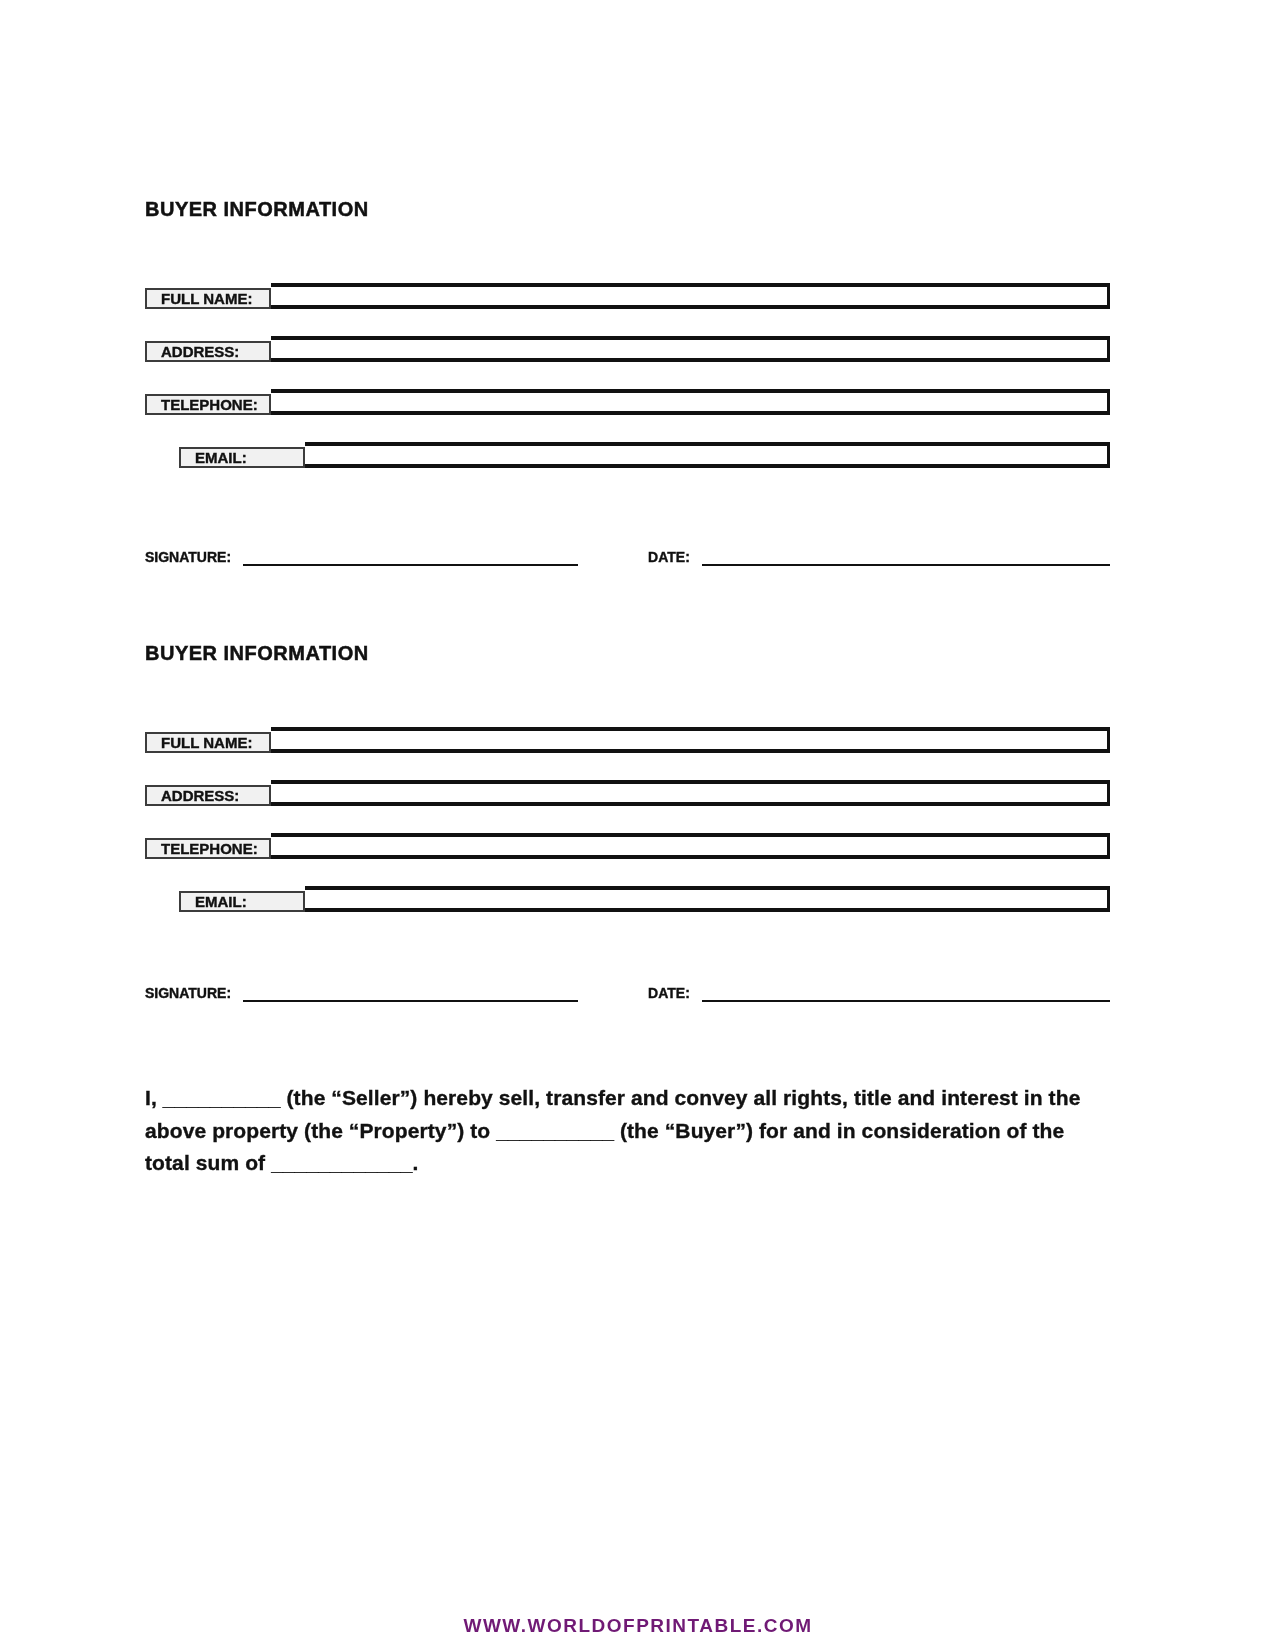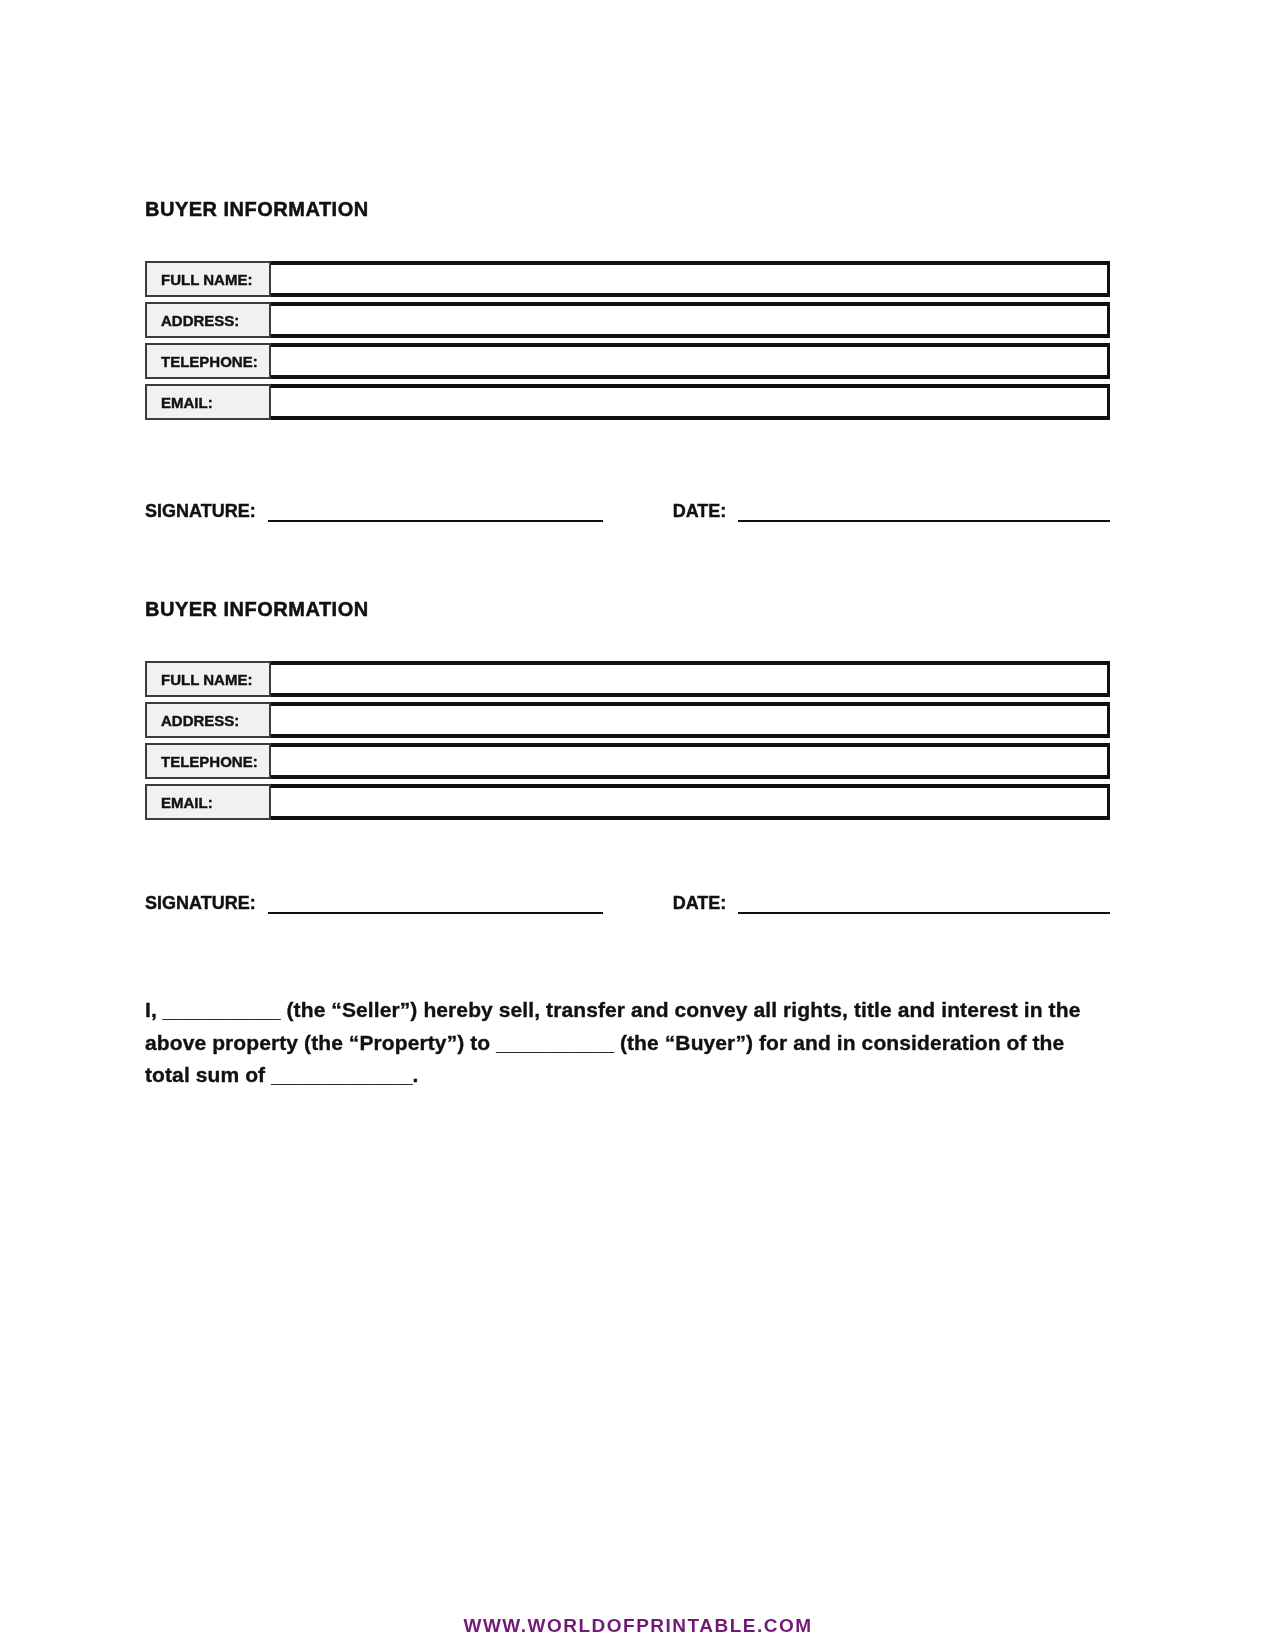--- a/index.html
+++ b/index.html
@@ -39,22 +39,22 @@
     letter-spacing: 0.5px;
     -webkit-text-stroke: 0.5px #111;
     margin: 0;
   }
   .seller-heading { margin-top: 98px; }
   .buyer-heading  { margin-top: 76px; }
   .property-heading { margin-top: 72px; }
 
   
   .info-table { margin-top: 40px; }
-  .info-row { display: flex; height: 36px; margin-bottom: 5px; }
-  .info-row:last-child { margin-bottom: 0; }
+  .info-row { display: flex; height: 48px; margin-bottom: 5px; align-items: flex-end; }
+  .info-row:last-child { margin-bottom: 0; margin-left: 34px; }
   .row-label {
     box-sizing: border-box;
     width: 126px;
     background: #f1f1f1;
     border: 2px solid #3c3c3c;
     display: flex;
     align-items: center;
     padding-left: 14px;
     font-size: 15px;
     font-weight: bold;
@@ -80,21 +80,21 @@
   }
 
   
   .sig-row {
     display: flex;
     align-items: flex-end;
     margin-top: 58px;
   }
   .buyer-sig { margin-top: 50px; }
   .sig-label {
-    font-size: 18px;
+    font-size: 14px;
     font-weight: bold;
     -webkit-text-stroke: 0.4px #111;
     line-height: 1;
     padding-bottom: 2px;
     margin-top: 24px;
   }
   .date-label { margin-left: 70px; }
   .sig-line {
     height: 20px;
     border-bottom: 2px solid #111;

